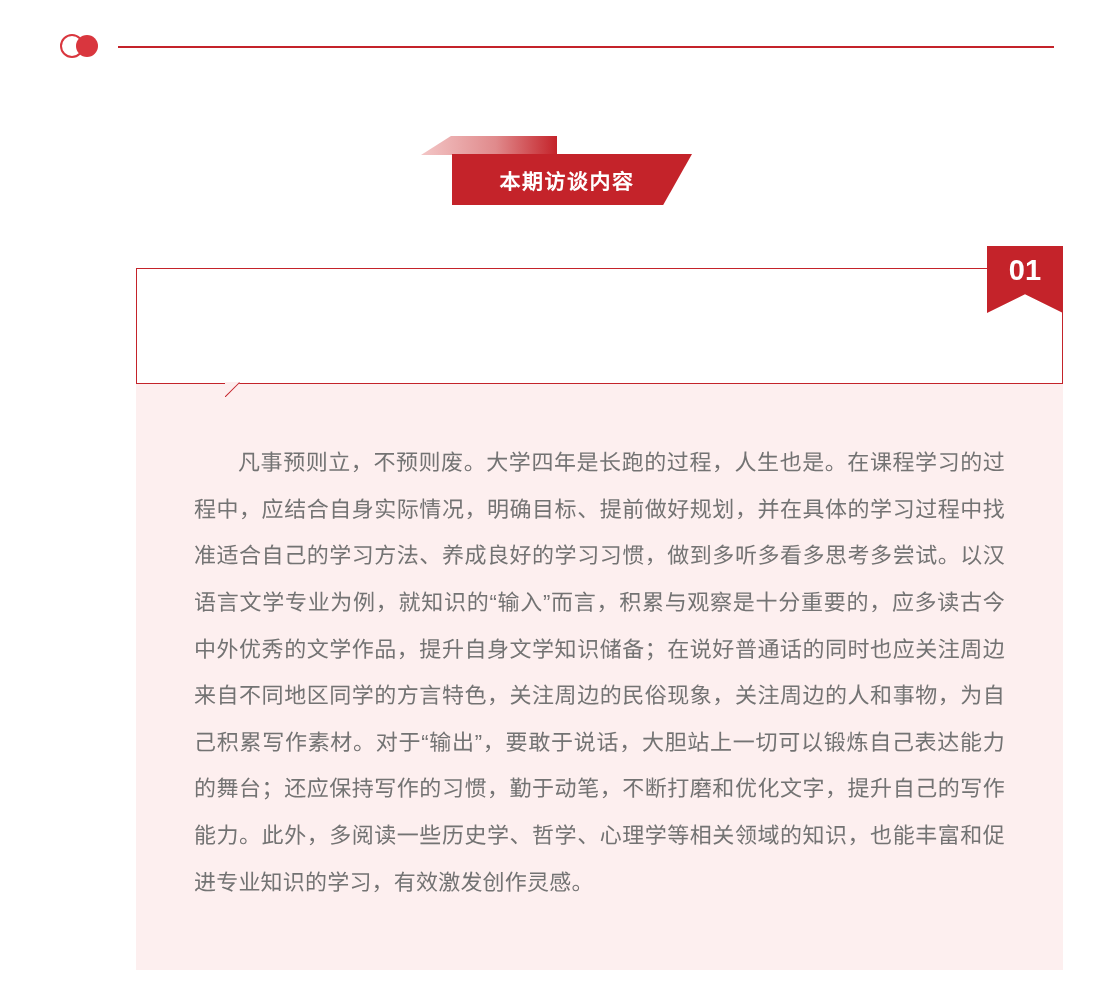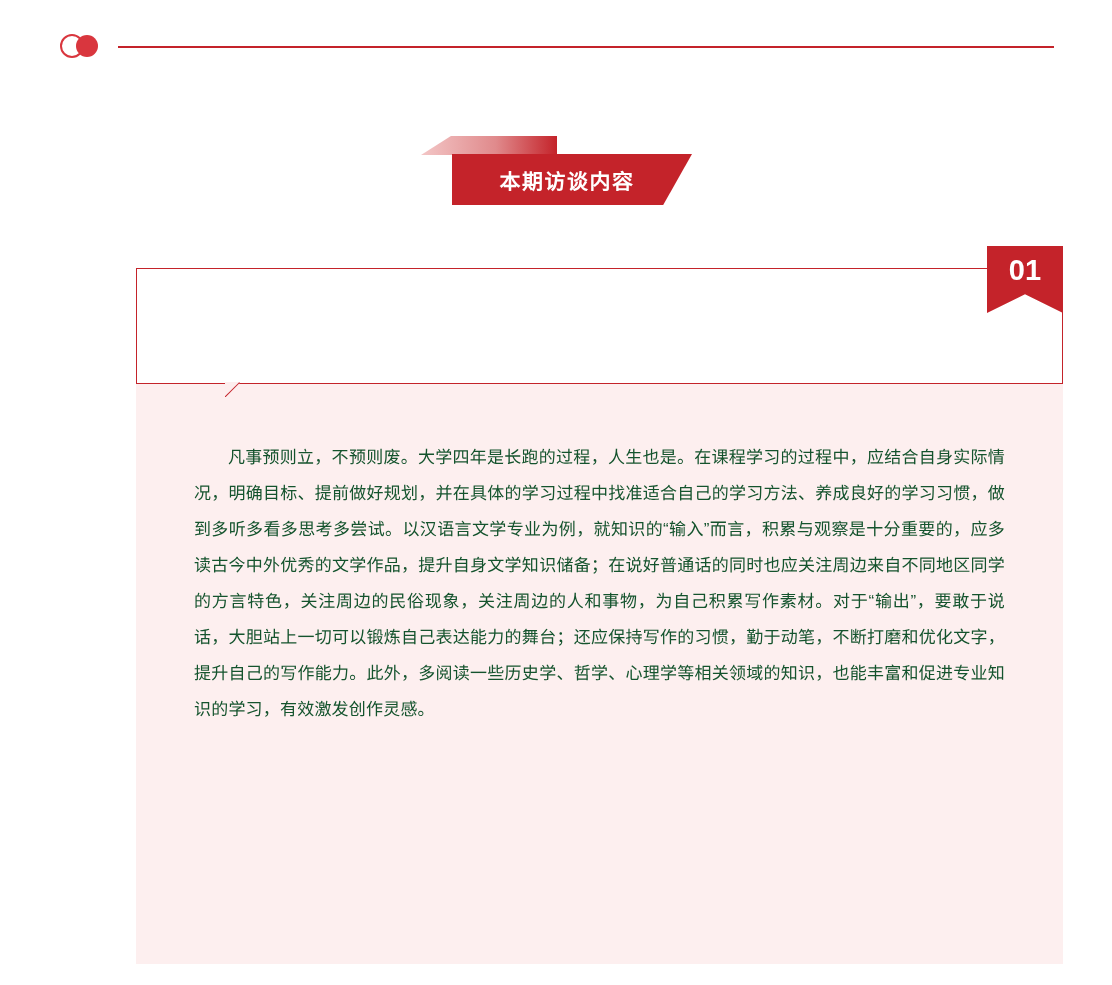--- a/index.html
+++ b/index.html
@@ -157,23 +157,23 @@
 
   
   .a-box {
     background: #fdefef;
     padding: 56px 58px 64px 58px;
     box-sizing: border-box;
     width: 927px;
     min-height: 580px;
   }
   .a-text {
-    font-size: 17px;
+    font-size: 22px;
     line-height: 2.12;
-    color: #14532d;
+    color: #737373;
     text-indent: 2em;
     text-align: justify;
     letter-spacing: 0.2px;
   }
 </style>
 </head>
 <body>
 
 <div class="topbar">
   <div class="ring"></div>

